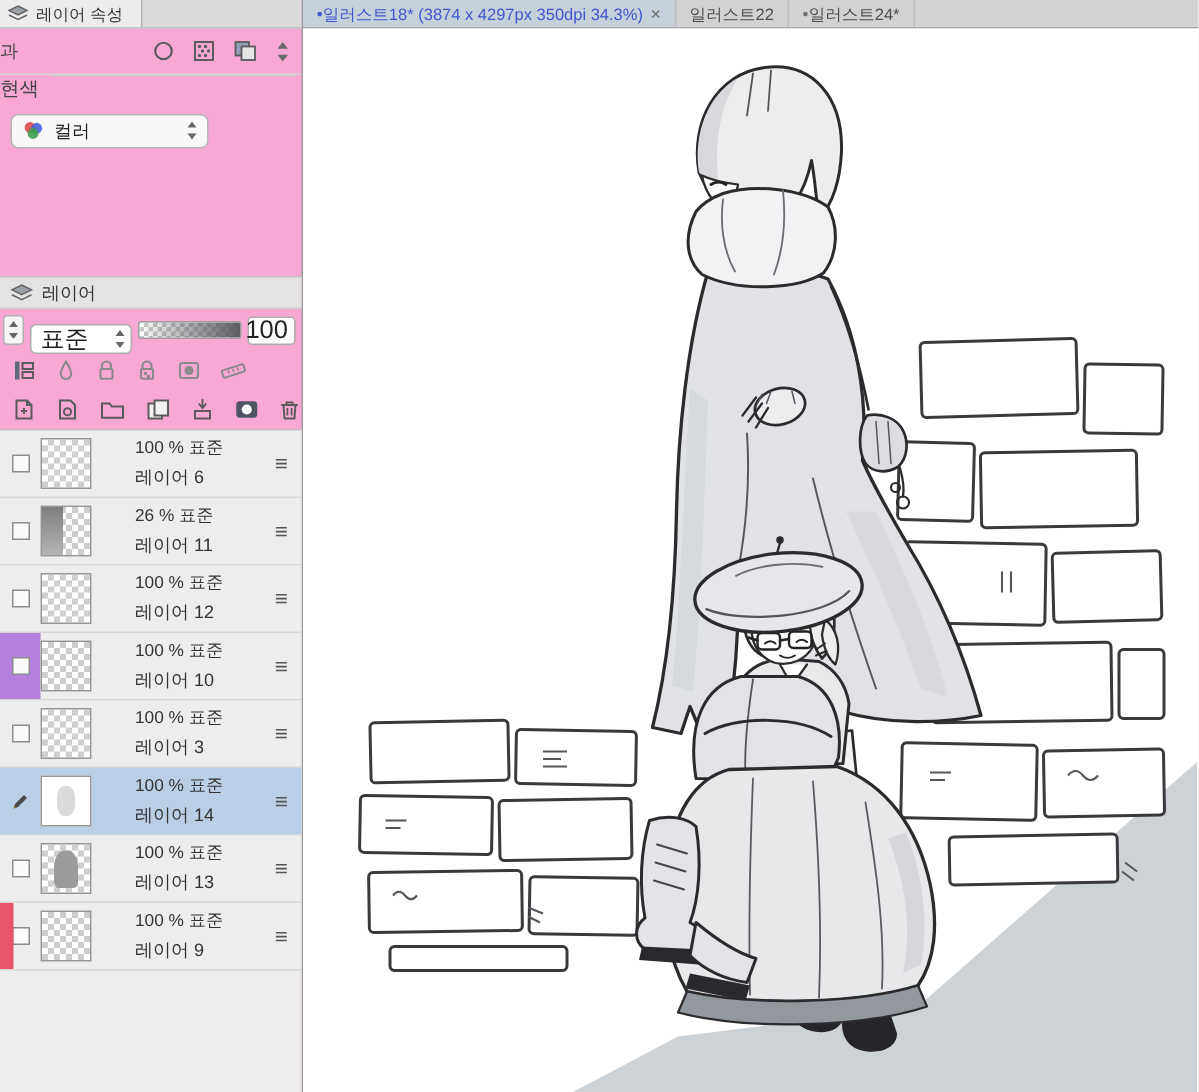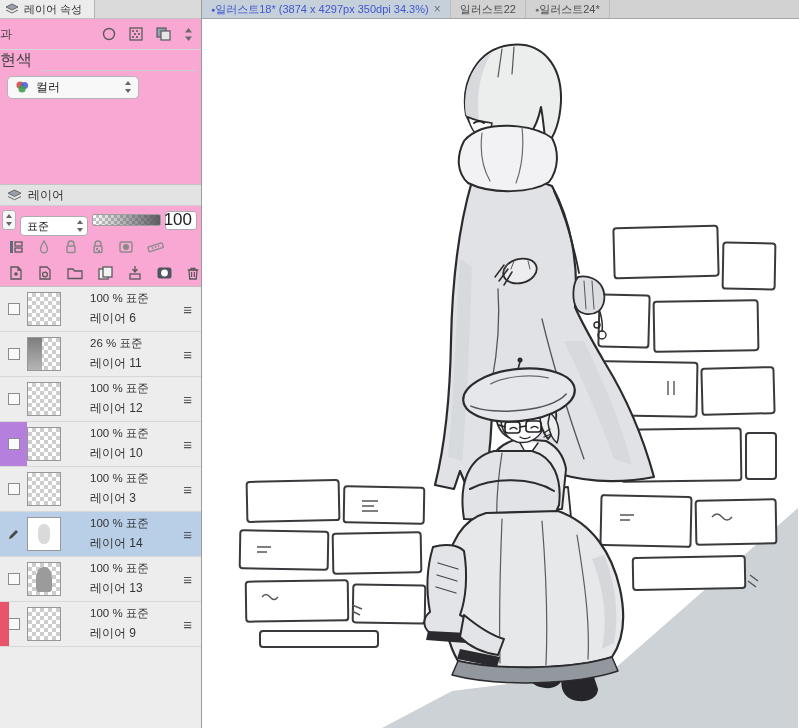--- a/index.html
+++ b/index.html
@@ -7,31 +7,31 @@
   body{font-family:"Liberation Sans","DejaVu Sans",sans-serif;background:#ececec;color:#333;}
   .app{position:relative;width:799px;height:728px;display:flex;}
 
   
   .left-panel{width:202px;height:728px;background:#f9a8d4;border-right:1px solid #9b9b9b;display:flex;flex-direction:column;}
   .prop-header{height:19px;background:#dadada;display:flex;align-items:stretch;border-bottom:1px solid #c2c2c2;flex:0 0 auto;}
   .prop-tab{display:flex;align-items:center;gap:5px;padding:0 12px 0 5px;background:#ececec;border-right:1px solid #b2b2b2;font-size:11px;color:#333;white-space:nowrap;}
   .effect-row{height:30px;display:flex;align-items:center;padding:0 8px 0 0;flex:0 0 auto;}
   .partial-label{font-size:12px;color:#444;}
   .effect-icons{margin-left:auto;display:flex;align-items:center;gap:11px;}
-  .expr-row{height:22px;display:flex;align-items:flex-end;font-size:16px;color:#444;border-top:1px solid #d6d6d6;flex:0 0 auto;}
+  .expr-row{height:22px;display:flex;align-items:flex-start;font-size:13px;color:#444;border-top:1px solid #d6d6d6;flex:0 0 auto;}
   .expr-row::after{content:"";flex:1;height:1px;background:#cccccc;margin-left:8px;margin-right:4px;}
   .color-row{height:32px;display:flex;align-items:center;padding-left:7px;flex:0 0 auto;}
   .color-btn{width:132px;height:23px;background:#f8f8f8;border:1px solid #b5b5b5;border-radius:5px;display:flex;align-items:center;gap:6px;padding:0 6px;font-size:12px;color:#222;}
   .color-btn .chev{margin-left:auto;display:flex;}
   .panel-spacer{flex:1 1 auto;}
 
   .layer-header{height:22px;display:flex;align-items:center;gap:6px;padding:0 7px;background:#e3e3e3;border-top:1px solid #c4c4c4;border-bottom:1px solid #cfcfcf;font-size:12px;color:#333;flex:0 0 auto;}
   .blend-row{height:28px;display:flex;align-items:center;gap:4px;padding:0 4px 0 2px;flex:0 0 auto;}
   .mini-stepper{width:14px;height:20px;border:1px solid #b0b0b0;background:#f6f6f6;border-radius:3px;display:flex;align-items:center;justify-content:center;}
-  .blend-select{width:68px;height:20px;background:#fff;border:1px solid #adadad;border-radius:4px;display:flex;align-items:center;font-size:11px;color:#222;padding:0 3px 0 6px;margin-top:12px;}
+  .blend-select{width:68px;height:20px;background:#fff;border:1px solid #adadad;border-radius:4px;display:flex;align-items:center;font-size:16px;color:#222;padding:0 3px 0 6px;margin-top:12px;}
   .blend-select .chev{margin-left:auto;display:flex;}
   .opacity-slider{flex:1;height:12px;border:1px solid #9e9e9e;border-radius:2px;
     background-image:linear-gradient(to right, rgba(120,120,125,0), rgba(85,85,92,.95)),
       linear-gradient(45deg,#c6c6c6 25%,transparent 25%,transparent 75%,#c6c6c6 75%),
       linear-gradient(45deg,#c6c6c6 25%,transparent 25%,transparent 75%,#c6c6c6 75%);
     background-size:100% 100%,6px 6px,6px 6px;background-position:0 0,0 0,3px 3px;background-color:#fff;}
   .opacity-value{width:32px;height:19px;background:#fff;border:1px solid #adadad;border-radius:3px;font-size:17px;display:flex;align-items:center;justify-content:flex-end;padding:0 4px;color:#222;}
 
   .tools-row{height:26px;display:flex;align-items:center;padding:0 8px;gap:13px;flex:0 0 auto;}
   .tools-row.second{justify-content:space-between;}

